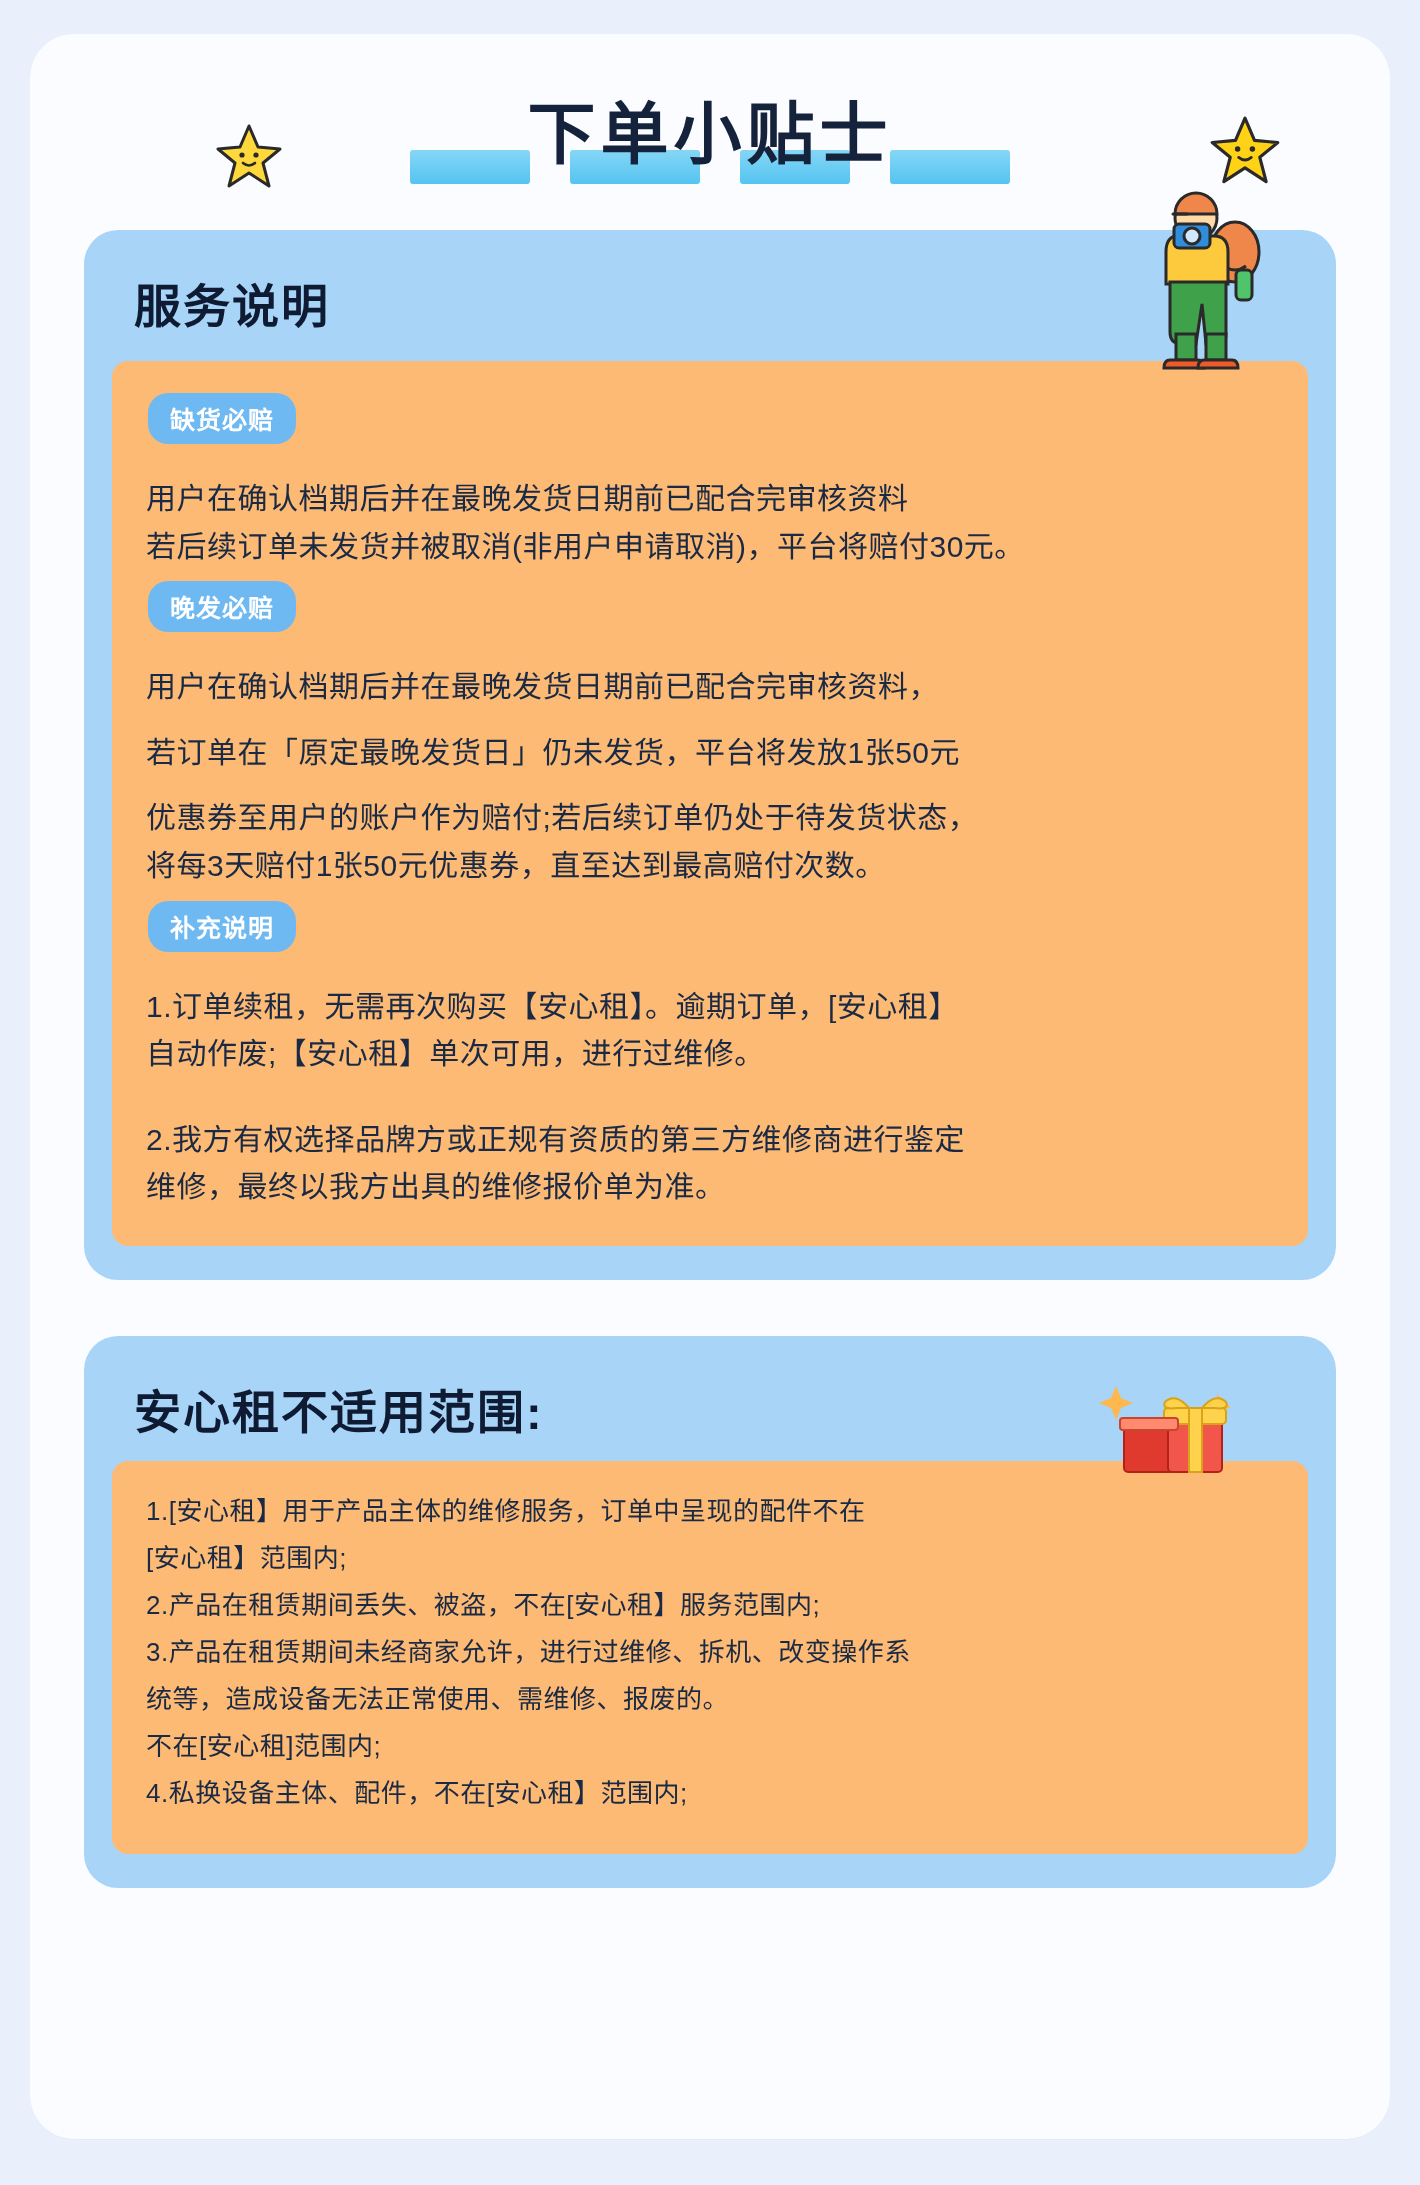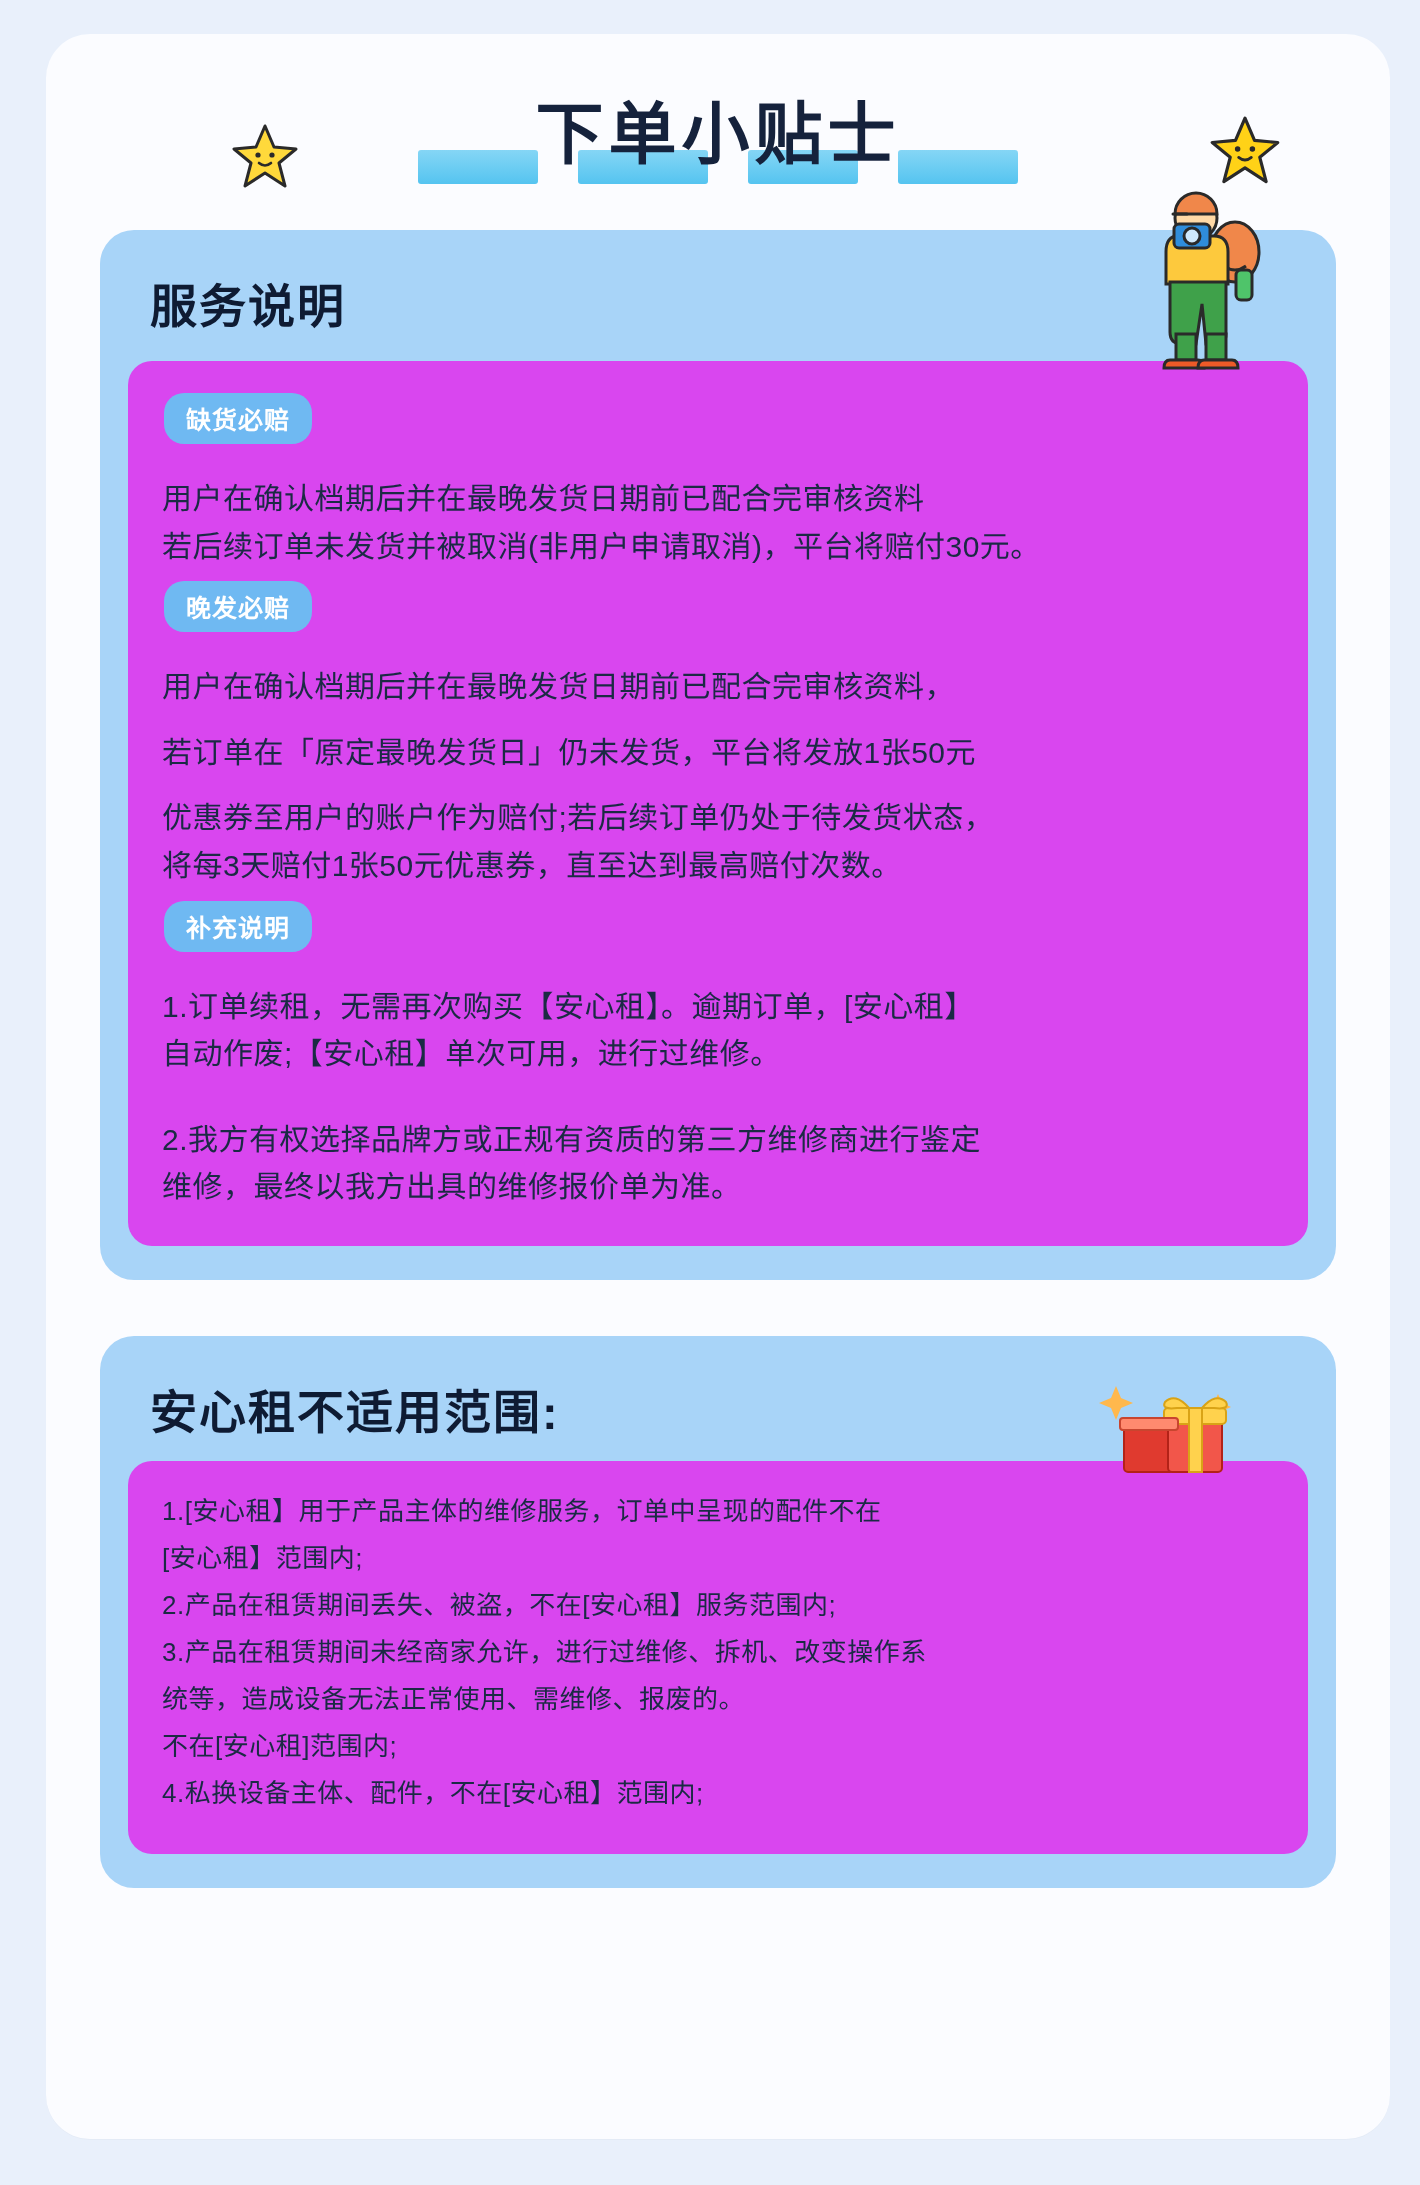--- a/index.html
+++ b/index.html
@@ -12,21 +12,21 @@
     min-height: 2185px;
     font-family: "Liberation Sans", "DejaVu Sans", sans-serif;
     -webkit-font-smoothing: antialiased;
   }
   .page {
     position: relative;
     width: 1420px;
     min-height: 2185px;
     box-sizing: border-box;
     background: #e9f0fb;
-    padding: 34px 30px 40px 46px;
+    padding: 34px 30px 40px 30px;
   }
   .page-inner {
     position: relative;
     background: #fbfcff;
     border-radius: 44px;
     min-height: 2105px;
     box-sizing: border-box;
     padding: 32px 34px 48px 34px;
     box-shadow: 0 1px 0 rgba(0,0,0,0.02);
   }
@@ -108,22 +108,22 @@
     font-weight: 800;
     color: #0e1b33;
     letter-spacing: 2px;
     margin: 8px 0 24px 22px;
   }
   .card-title.with-gift {
     margin-bottom: 18px;
   }
 
   .white-box {
-    background: #d946ef;
-    border-radius: 24px;
+    background: #fdba74;
+    border-radius: 16px;
     padding: 26px 30px 30px 30px;
   }
 
   .pill {
     display: inline-block;
     background: #6fb9f2;
     color: #ffffff;
     font-size: 25px;
     font-weight: 700;
     letter-spacing: 1px;

